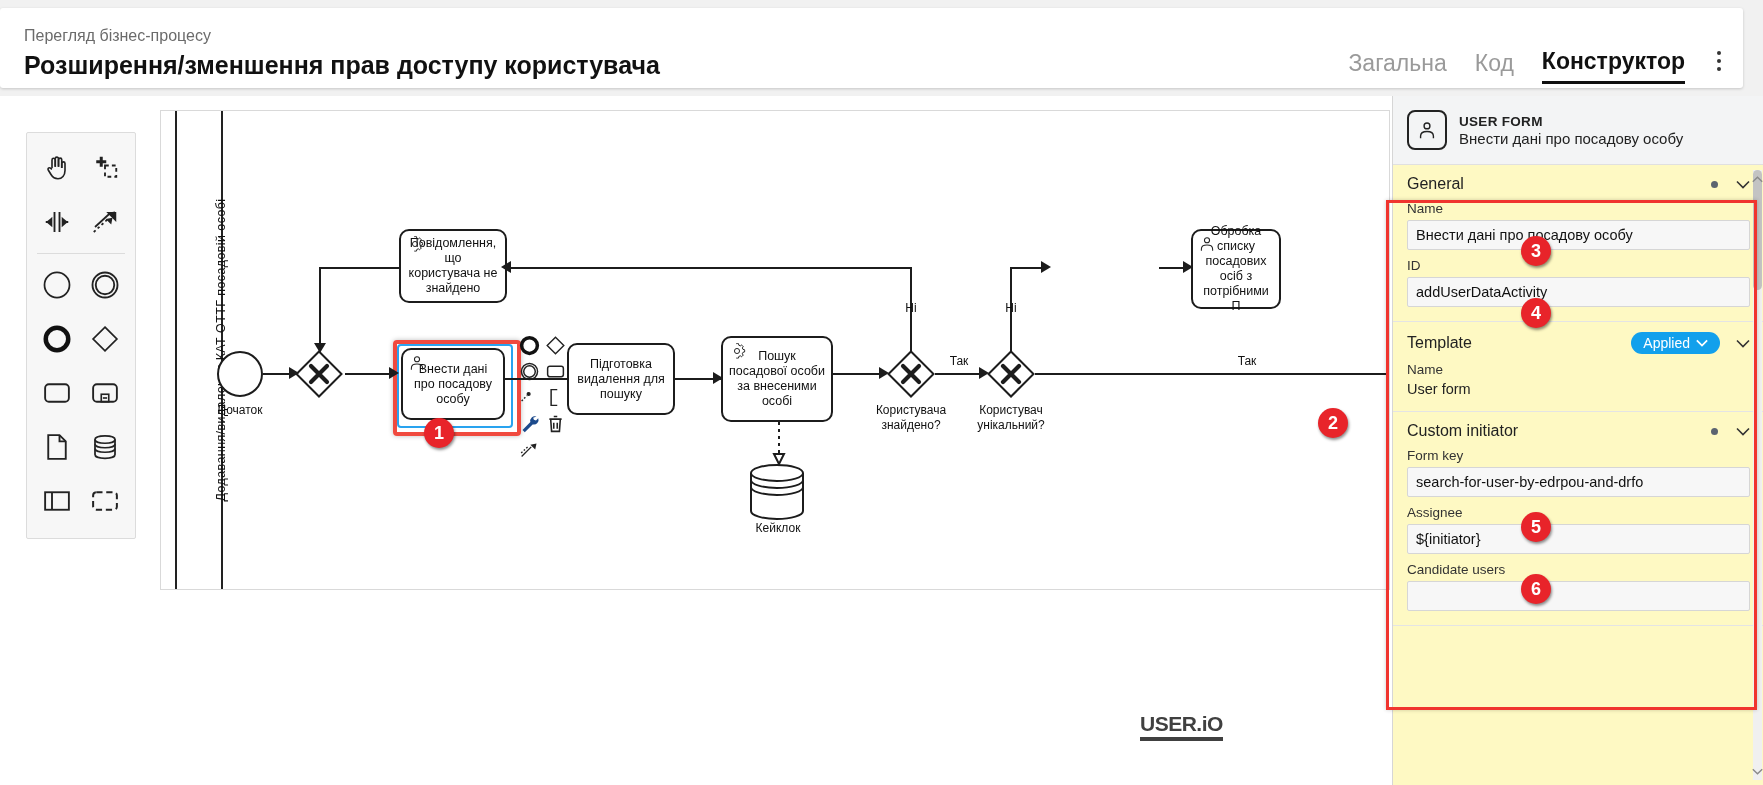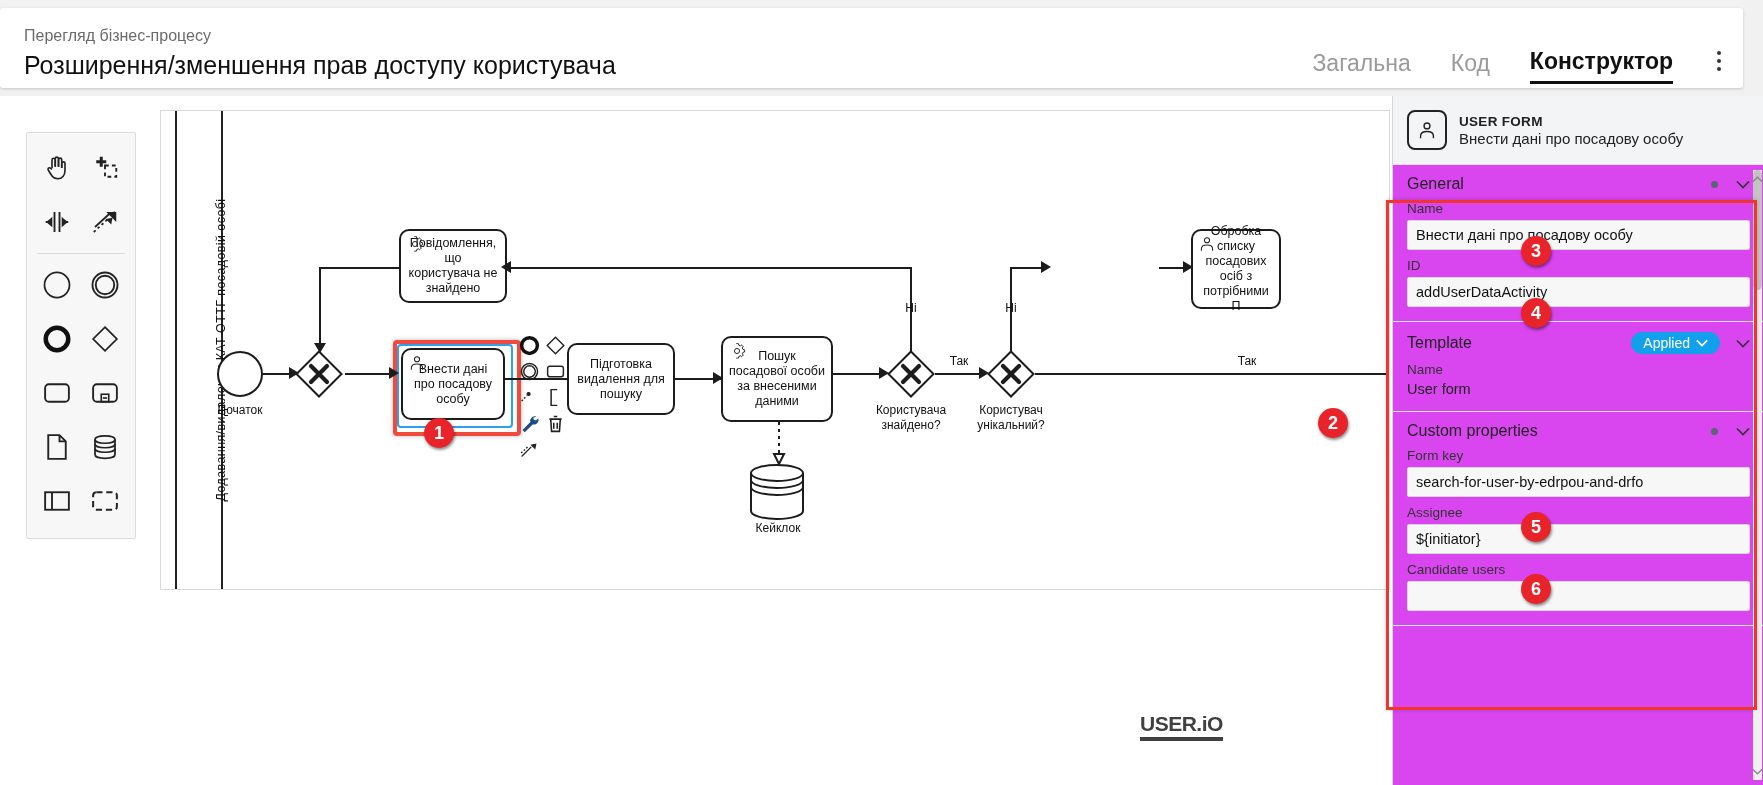--- a/index.html
+++ b/index.html
@@ -13,22 +13,22 @@
   
   #header{
     position:absolute;left:0;top:8px;width:1743px;height:80px;
     background:#ffffff;
     border-radius:3px;
     box-shadow:0 1px 3px rgba(0,0,0,.18);
     display:flex;align-items:flex-start;
   }
   #header-left{padding:18px 0 0 24px;flex:1 1 auto;}
   .hdr-sub{font-size:16px;color:#6b6b6b;line-height:20px;}
-  .hdr-title{font-size:25px;color:#111;line-height:32px;margin-top:3px;font-weight:400;}
-  #header-right{display:flex;align-items:center;gap:40px;padding:40px 22px 0 0;}
+  .hdr-title{font-size:25px;color:#111;line-height:32px;margin-top:3px;font-weight:700;}
+  #header-right{display:flex;align-items:center;gap:28px;padding:40px 22px 0 0;}
   .tab{font-size:23px;color:#9a9a9a;cursor:pointer;padding-bottom:6px;white-space:nowrap;}
   .tab.active{color:#111;border-bottom:3px solid #111;font-weight:bold;}
   #kebab{display:flex;flex-direction:column;gap:4px;align-items:center;cursor:pointer;padding-bottom:10px;margin-left:4px;}
   #kebab i{display:block;width:4px;height:4px;border-radius:50%;background:#333;}
 
   
   #canvas-wrap{
     position:absolute;left:0;top:96px;width:1763px;height:689px;
     background:#ffffff;
   }
@@ -98,21 +98,21 @@
   .marker{
     position:absolute;width:30px;height:30px;border-radius:50%;
     background:#e8242a;color:#fff;font-size:18px;font-weight:bold;
     display:flex;align-items:center;justify-content:center;
     box-shadow:1px 2px 3px rgba(0,0,0,.45);z-index:60;
   }
 
   
   #props{
     position:absolute;left:1392px;top:0px;width:371px;height:689px;
-    background:#d946ef;border-left:1px solid #d6d6d6;overflow:hidden;
+    background:#fef9c3;border-left:1px solid #d6d6d6;overflow:hidden;
   }
   #props-head{
     height:68px;background:#f3f4f5;border-bottom:1px solid #e0e0e0;
     display:flex;align-items:center;padding:0 14px;gap:12px;
   }
   #pi-box{width:36px;height:36px;border:2px solid #222;border-radius:8px;display:flex;align-items:center;justify-content:center;flex:0 0 auto;}
   .ph-type{font-size:13.5px;font-weight:bold;color:#222;letter-spacing:.3px;}
   .ph-name{font-size:15px;color:#222;margin-top:1px;}
   .group{border-bottom:1px solid #e4e4e4;padding:10px 14px 14px 14px;}
   .group-hdr{display:flex;align-items:center;font-size:16px;color:#222;margin-bottom:8px;}
@@ -360,21 +360,21 @@
 
     <div class="bpmn-task" style="left:406px;top:232px;width:108px;height:72px;">
       <span>Підготовка видалення для пошуку</span>
     </div>
 
     <div class="bpmn-task" style="left:560px;top:225px;width:112px;height:86px;">
       <svg class="task-icon" viewBox="0 0 24 24">
         <path d="M11 2.2a8.8 8.8 0 0 1 3 0l.4 2.1 2 .9 1.8-1.2a9 9 0 0 1 2.1 2.1l-1.2 1.8.9 2 2.1.4a8.8 8.8 0 0 1 0 3l-2.1.4-.9 2 1.2 1.8a9 9 0 0 1-2.1 2.1l-1.8-1.2-2 .9-.4 2.1a8.8 8.8 0 0 1-3 0" fill="none" stroke="#222" stroke-width="1.3"></path>
         <circle cx="12" cy="12" r="3.4" fill="none" stroke="#222" stroke-width="1.3"></circle>
       </svg>
-      <span>Пошук посадової особи за внесеними даними</span>
+      <span>Пошук посадової особи за внесеними особі</span>
     </div>
 
     <svg style="position:absolute;left:588px;top:352px;width:56px;height:58px;" viewBox="0 0 56 58">
       <path d="M2 10c0-4.4 11.6-8 26-8s26 3.6 26 8v38c0 4.4-11.6 8-26 8S2 52.4 2 48z" fill="#fff" stroke="#1c1c1c" stroke-width="2"></path>
       <path d="M2 10c0 4.4 11.6 8 26 8s26-3.6 26-8M2 17c0 4.4 11.6 8 26 8s26-3.6 26-8M2 24c0 4.4 11.6 8 26 8s26-3.6 26-8" fill="none" stroke="#1c1c1c" stroke-width="1.8"></path>
     </svg>
     <div class="bpmn-label" style="left:572px;top:410px;width:90px;">Кейклок</div>
 
     <svg class="gw" style="left:726px;top:239px;" viewBox="0 0 48 48">
       <path d="M24 1.5 46.5 24 24 46.5 1.5 24z" fill="#fff" stroke="#1c1c1c" stroke-width="2"></path>
@@ -483,21 +483,21 @@
         <svg class="chev" viewBox="0 0 14 9">
             <path d="M1 1.5 7 7.5 13 1.5" fill="none" stroke="#333" stroke-width="1.6"></path>
           </svg>
       </div>
       <div class="fld-label">Name</div>
       <div class="tpl-name">User form</div>
     </div>
 
     <div class="group">
       <div class="group-hdr">
-        <span class="gtitle">Custom properties</span>
+        <span class="gtitle">Custom initiator</span>
         <span class="dot"></span>
         <svg class="chev" viewBox="0 0 14 9">
             <path d="M1 1.5 7 7.5 13 1.5" fill="none" stroke="#333" stroke-width="1.6"></path>
           </svg>
       </div>
       <div class="fld-label">Form key</div>
       <div class="fld-input">search-for-user-by-edrpou-and-drfo</div>
       <div class="fld-label">Assignee</div>
       <div class="fld-input">${initiator}</div>
       <div class="fld-label">Candidate users</div>

